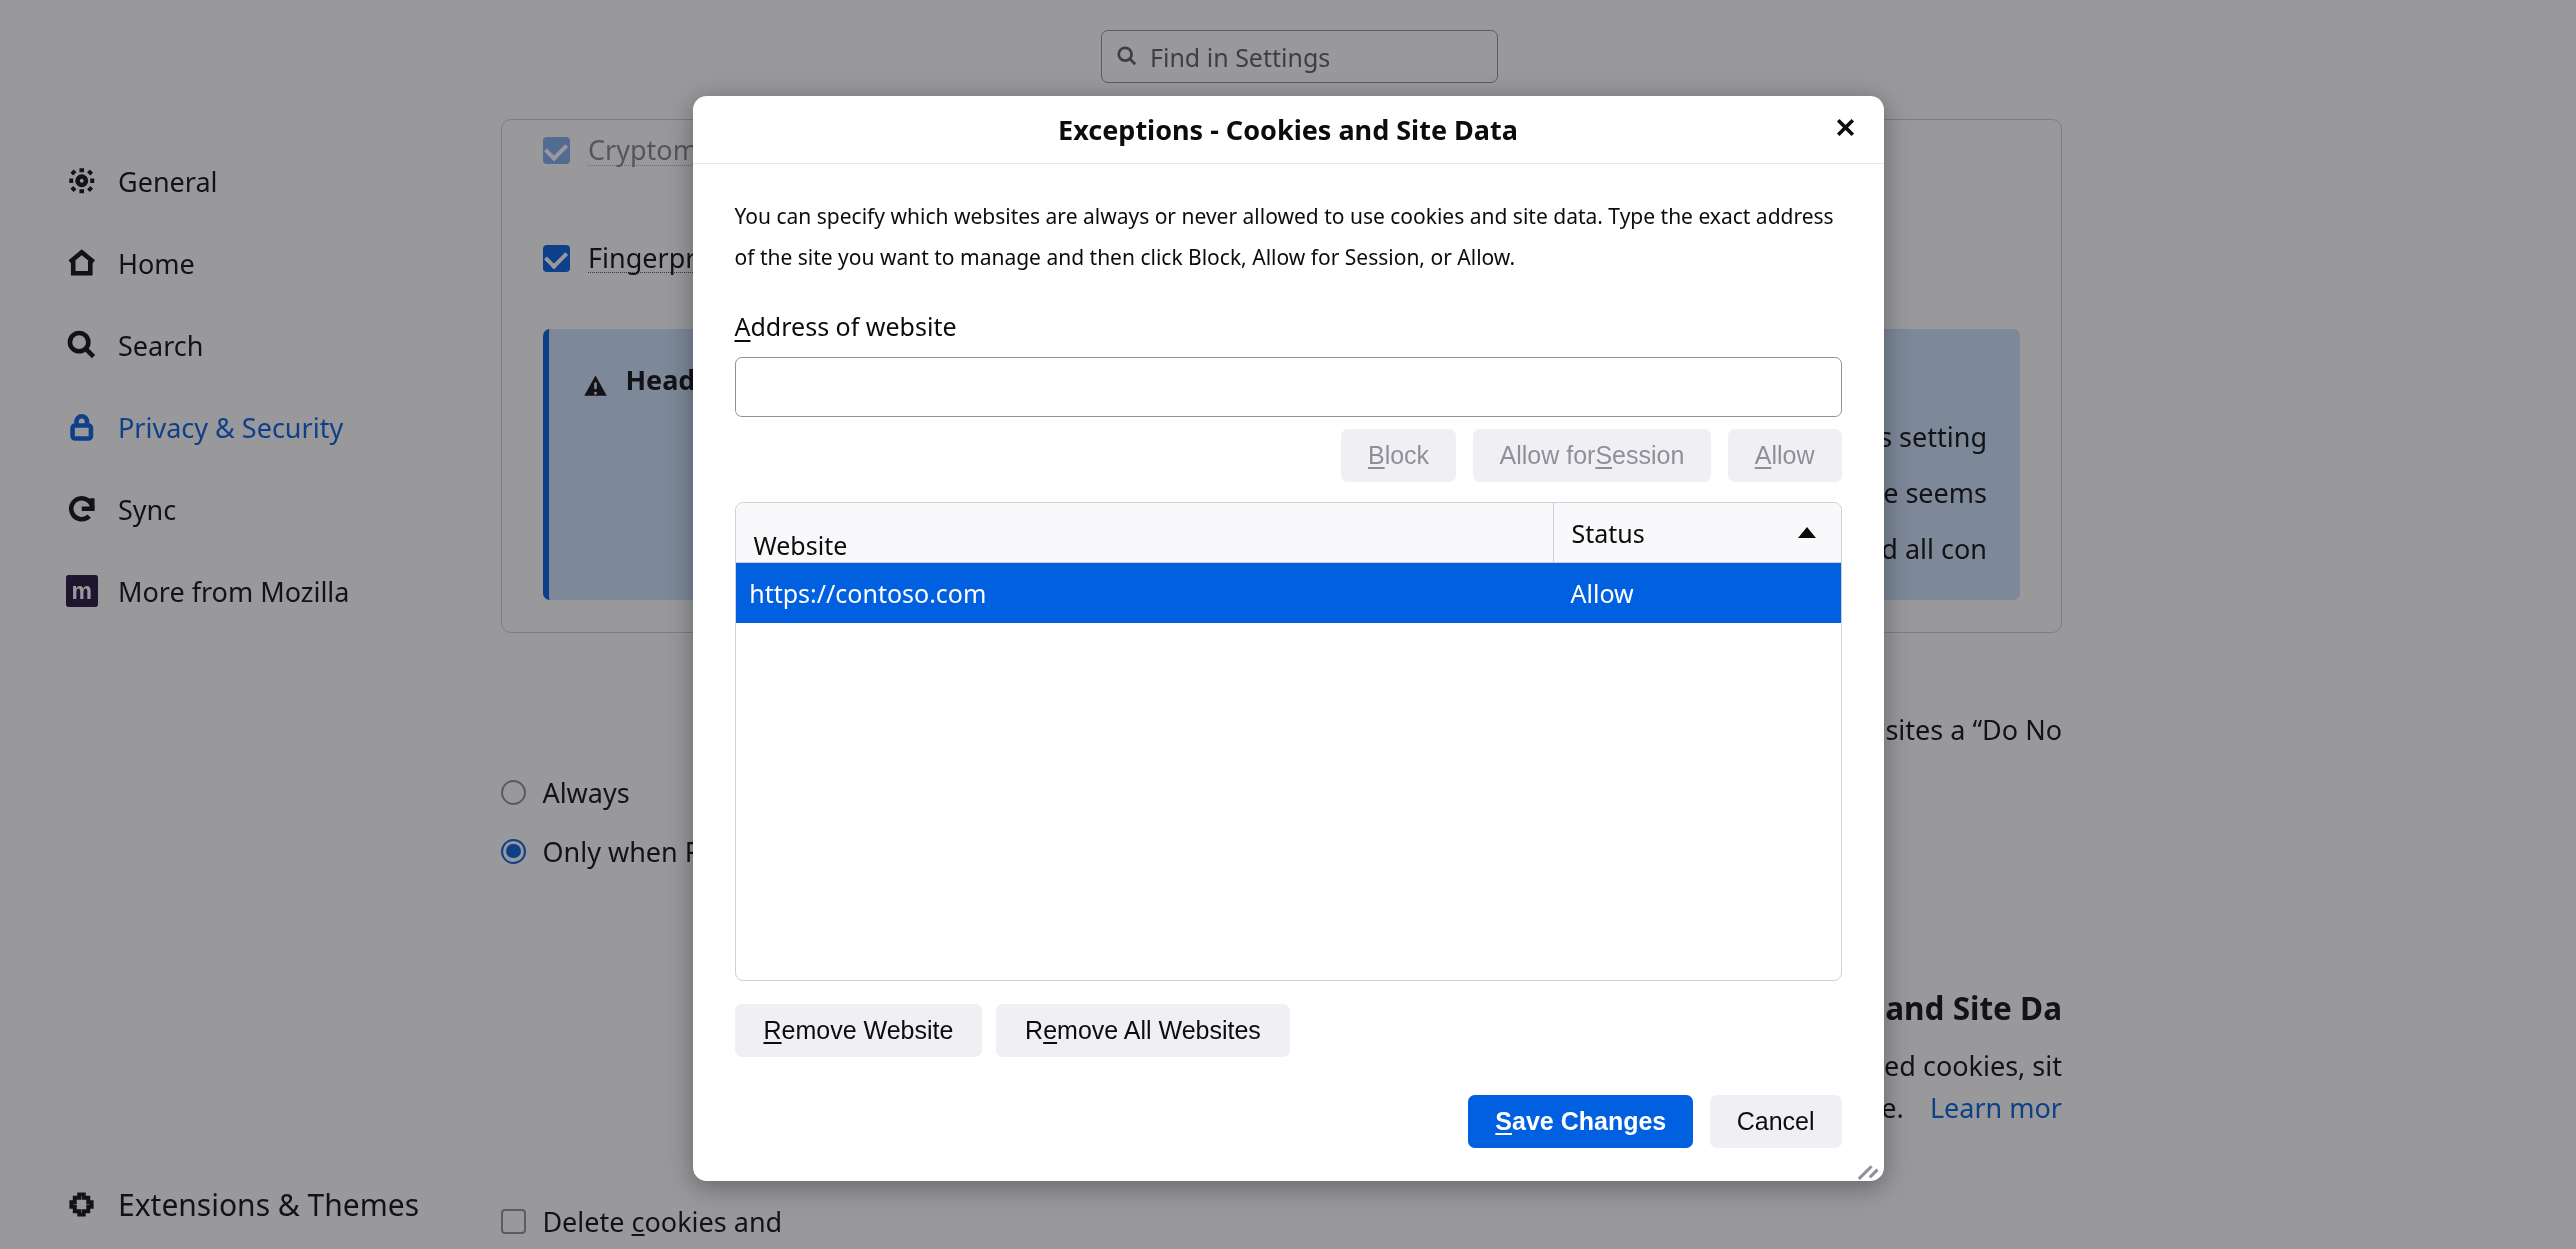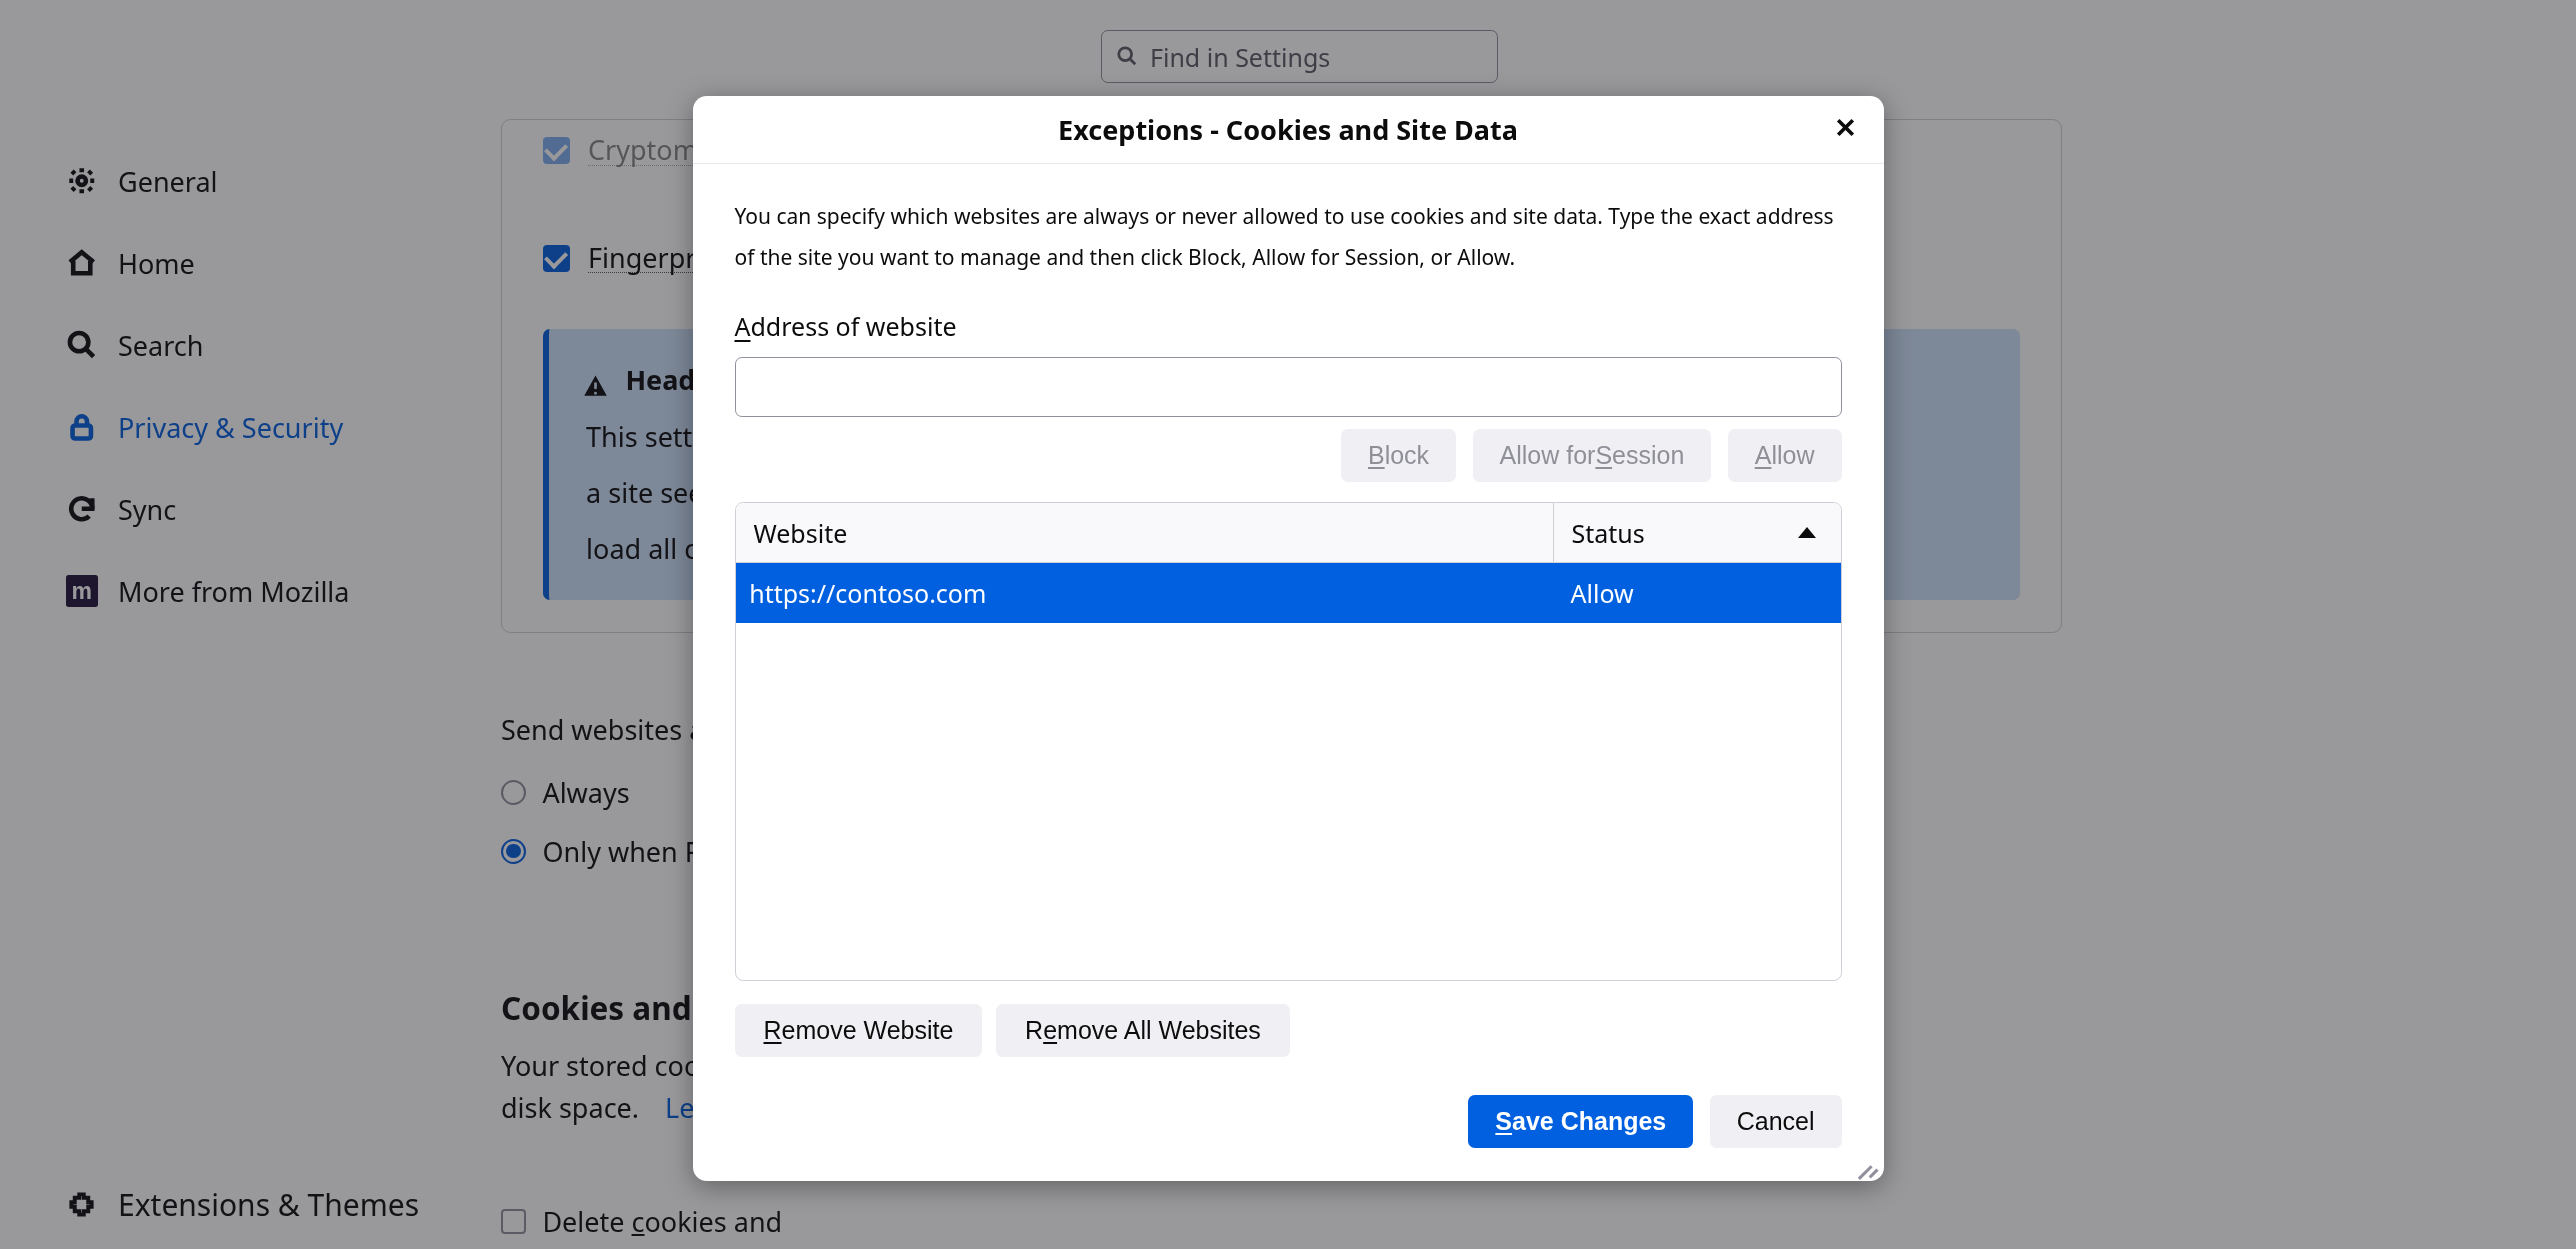--- a/index.html
+++ b/index.html
@@ -6,21 +6,21 @@
   html, body { margin:0; padding:0; width:2576px; height:1250px; font-family: system-ui, -apple-system, "Segoe UI", sans-serif; font-size:25px; color:#0c0c0d; background:#fff; overflow:hidden; }
 
   
   .page { width:100%; height:100%; position:relative; }
 
   .searchbar-wrap { display:flex; justify-content:center; padding-top:30px; padding-bottom:30px;padding-left:23px; }
   .searchbar { width:397px; height:53px; border:1.4px solid #8f8f9d; border-radius:6.8px; display:flex; align-items:center; padding:0 13.7px; gap:12.3px; color:#5b5b66; background:#fff; }
   .searchbar svg { width:22px; height:22px; stroke:#5b5b66; fill:none; stroke-width:3; }
   .searchbar span { font-size:25px; }
 
-  .content-area { position:absolute; top:30px; left:55px; right:55px; bottom:0; }
+  .content-area { position:absolute; top:30px; left:55px; right:55px; bottom:0;text-align:right; }
 
   
   .sidebar { position:absolute; top:110px; left:0; width:383px; display:flex; flex-direction:column; gap:0; }
   .nav-item, .foot-item { display:flex; align-items:center; gap:20.5px; height:82px; padding-left:11px; font-size:27px; color:#0c0c0d; }
   .nav-item.active { color:#0060df; }
   .nav-item .icon, .foot-item .icon { width:31.5px; height:31.5px; display:flex; align-items:center; justify-content:center; }
   .nav-item svg { width:31.5px; height:31.5px; stroke:#0c0c0d; fill:none; stroke-width:3.5; }
   .nav-item.active svg { stroke:#0060df; }
   .nav-item .m-icon { width:31.5px; height:31.5px; background:#20123a; color:#fff; font-weight:900; font-size:23px; display:flex; align-items:center; justify-content:center; border-radius:2.7px; font-family: "Segoe UI", sans-serif; }
 
@@ -75,21 +75,21 @@
   .dlg-btn-row { display:flex; justify-content:flex-end; gap:16.4px; margin-top:12.3px; }
   .btn { height:53px; padding:0 27px; border-radius:6.8px; border:none; font-size:25px; display:flex; align-items:center; justify-content:center; cursor:default; }
   .btn-light { background:#f0f0f4; color:#0c0c0d; }
   .btn-disabled { color:#8f8f98; }
   .btn-primary { background:#0060df; color:#fff; font-weight:600; }
   .btn .ul { text-decoration:underline; text-underline-offset:2.7px; }
 
   .table { margin-top:20.5px; border:1.4px solid #cfcfd8; border-radius:8.2px; height:479px; overflow:hidden; display:flex; flex-direction:column; }
   .thead { height:60px; display:flex; align-items:stretch; background:#f9f9fb; border-bottom:1.4px solid #cfcfd8; }
   .th { display:flex; align-items:center; padding:0 18px; font-size:25px; }
-  .th-web { flex:1; }
+  .th-web { flex:1;align-items:flex-end; }
   .th-status { width:288px; border-left:1.4px solid #cfcfd8; justify-content:space-between; }
   .th-status .sort { width:0; height:0; border-left:9.6px solid transparent; border-right:9.6px solid transparent; border-bottom:11px solid #0c0c0d; margin-right:6.8px; }
   .tbody { flex:1; overflow:auto; }
   .trow { height:60px; display:flex; align-items:center; font-size:25px; }
   .trow.sel { background:#0060df; color:#fff; }
   .td-web { flex:1; padding-left:13.7px; }
   .td-status { width:288px; padding-left:18px; }
 
   .below-row { display:flex; gap:13.7px; margin-top:23px; }
   .below-row .btn { padding:0 29px; }

